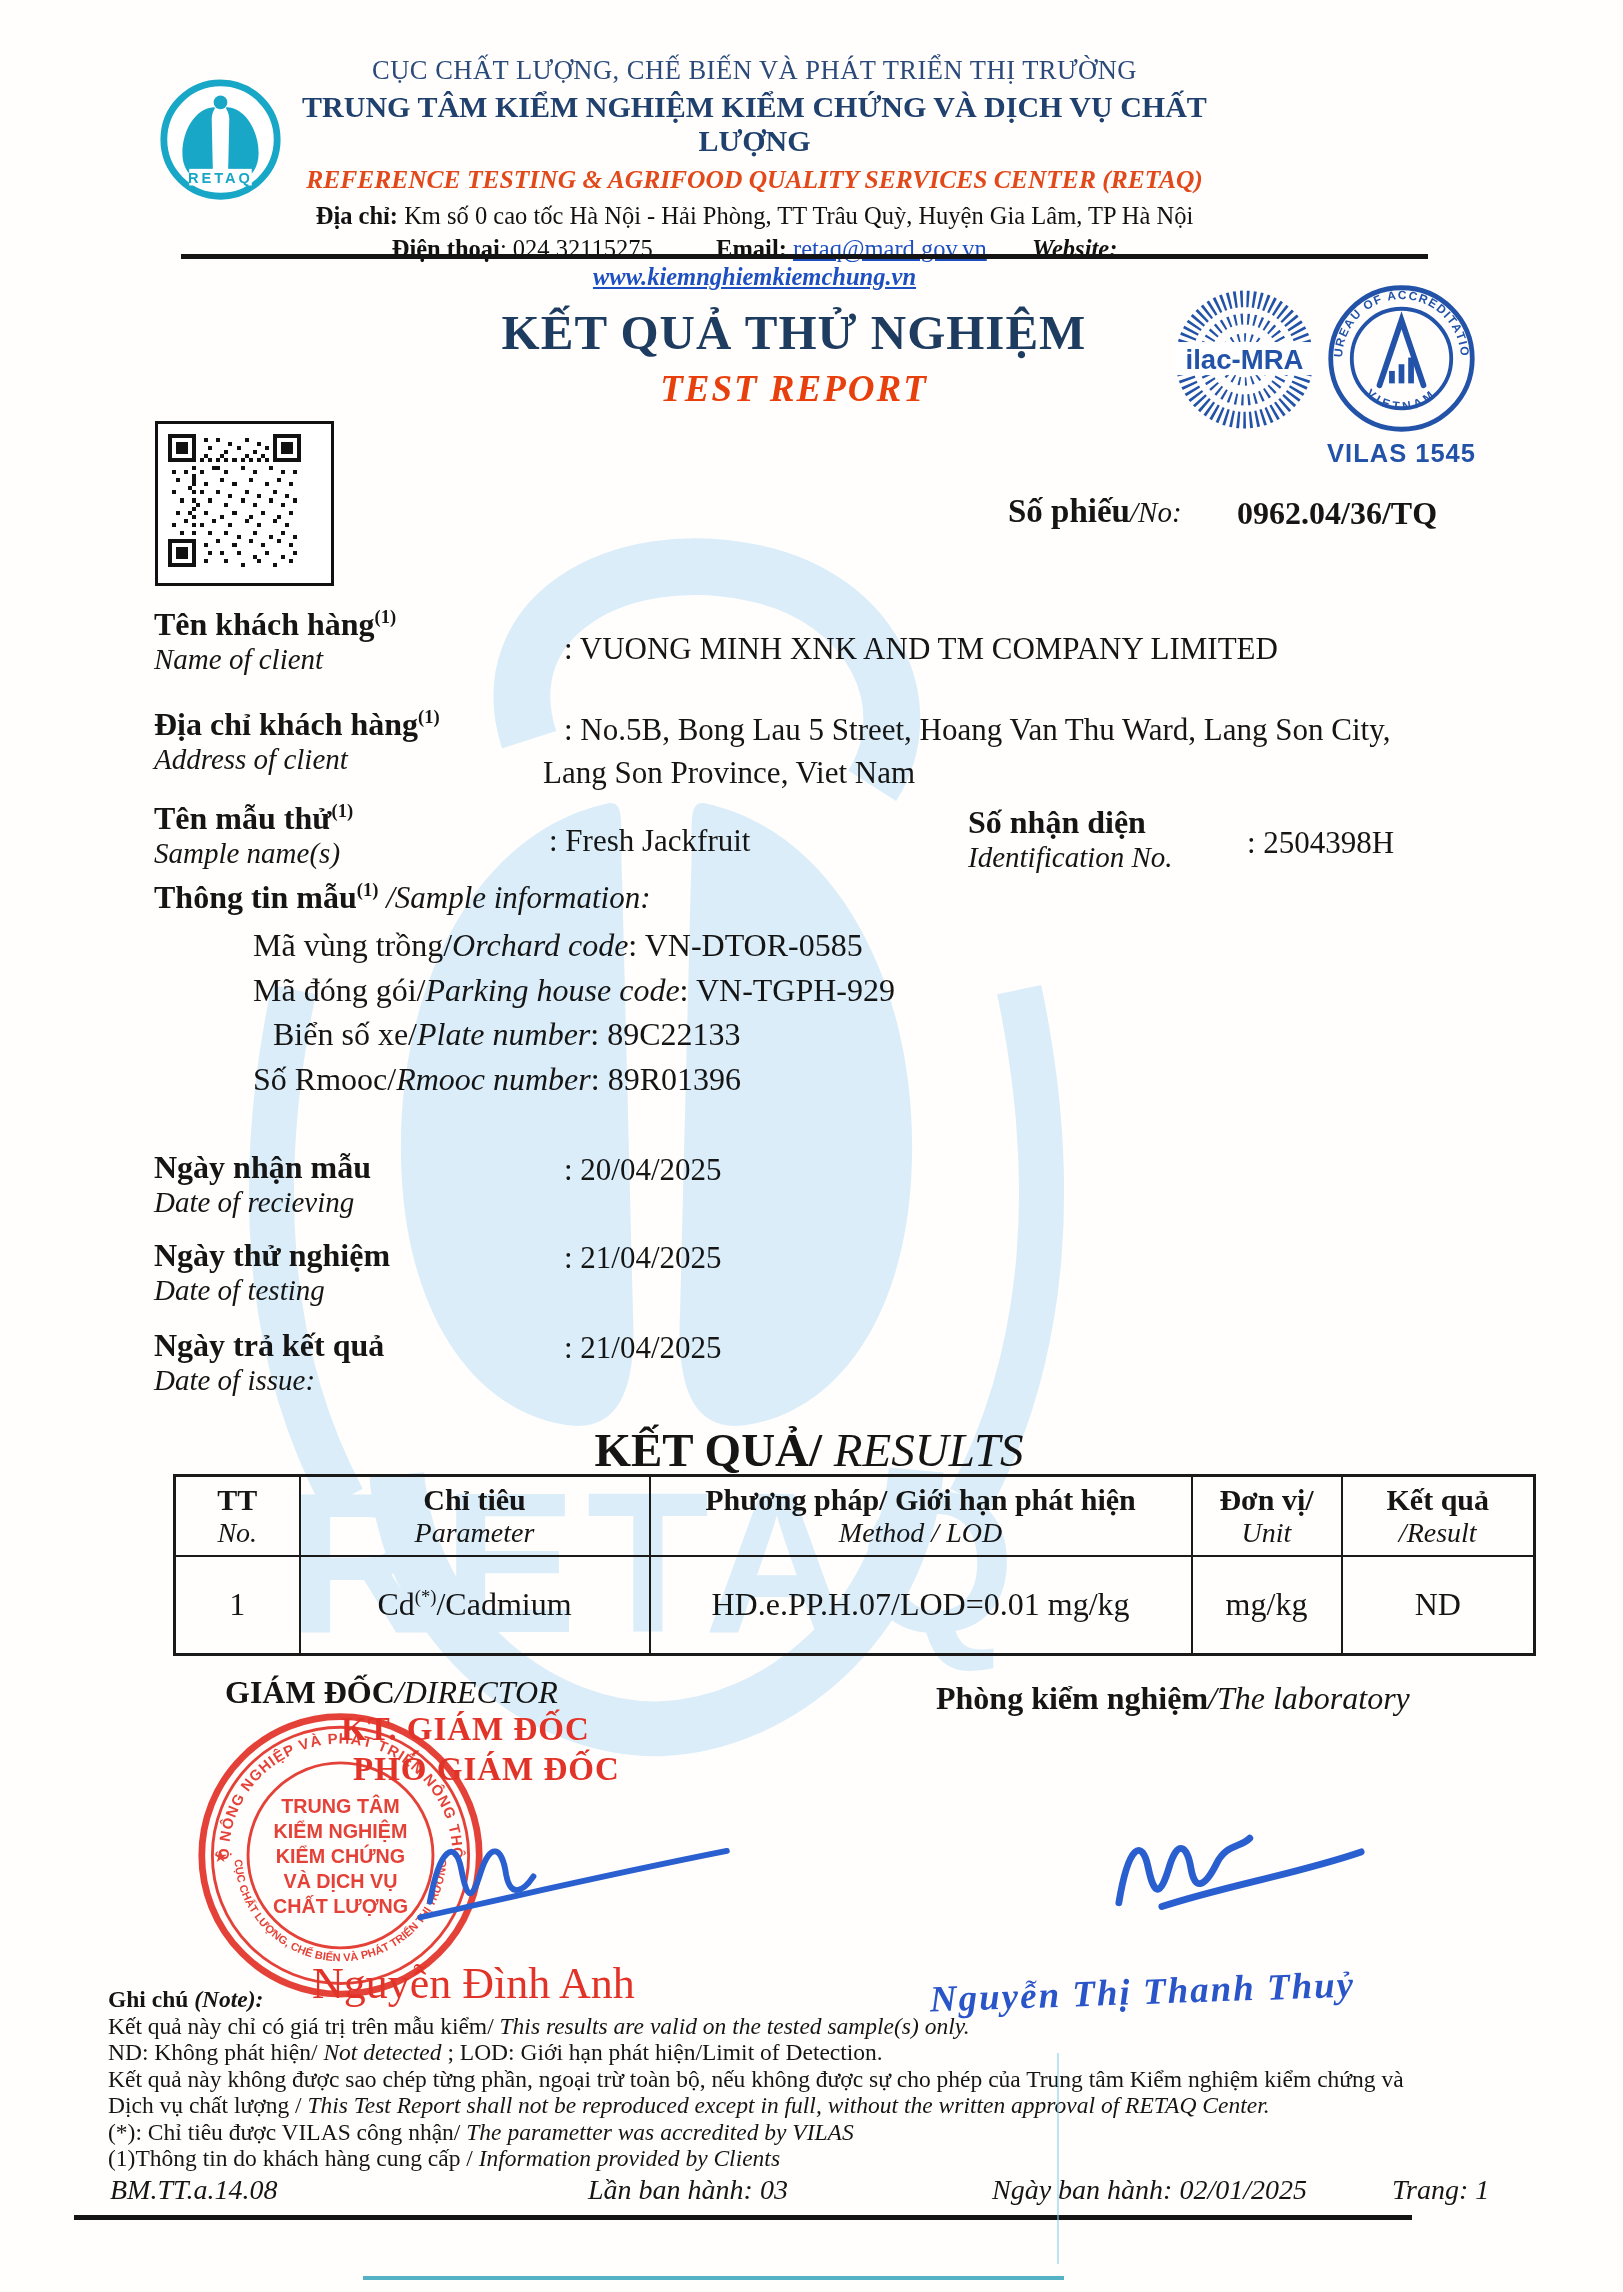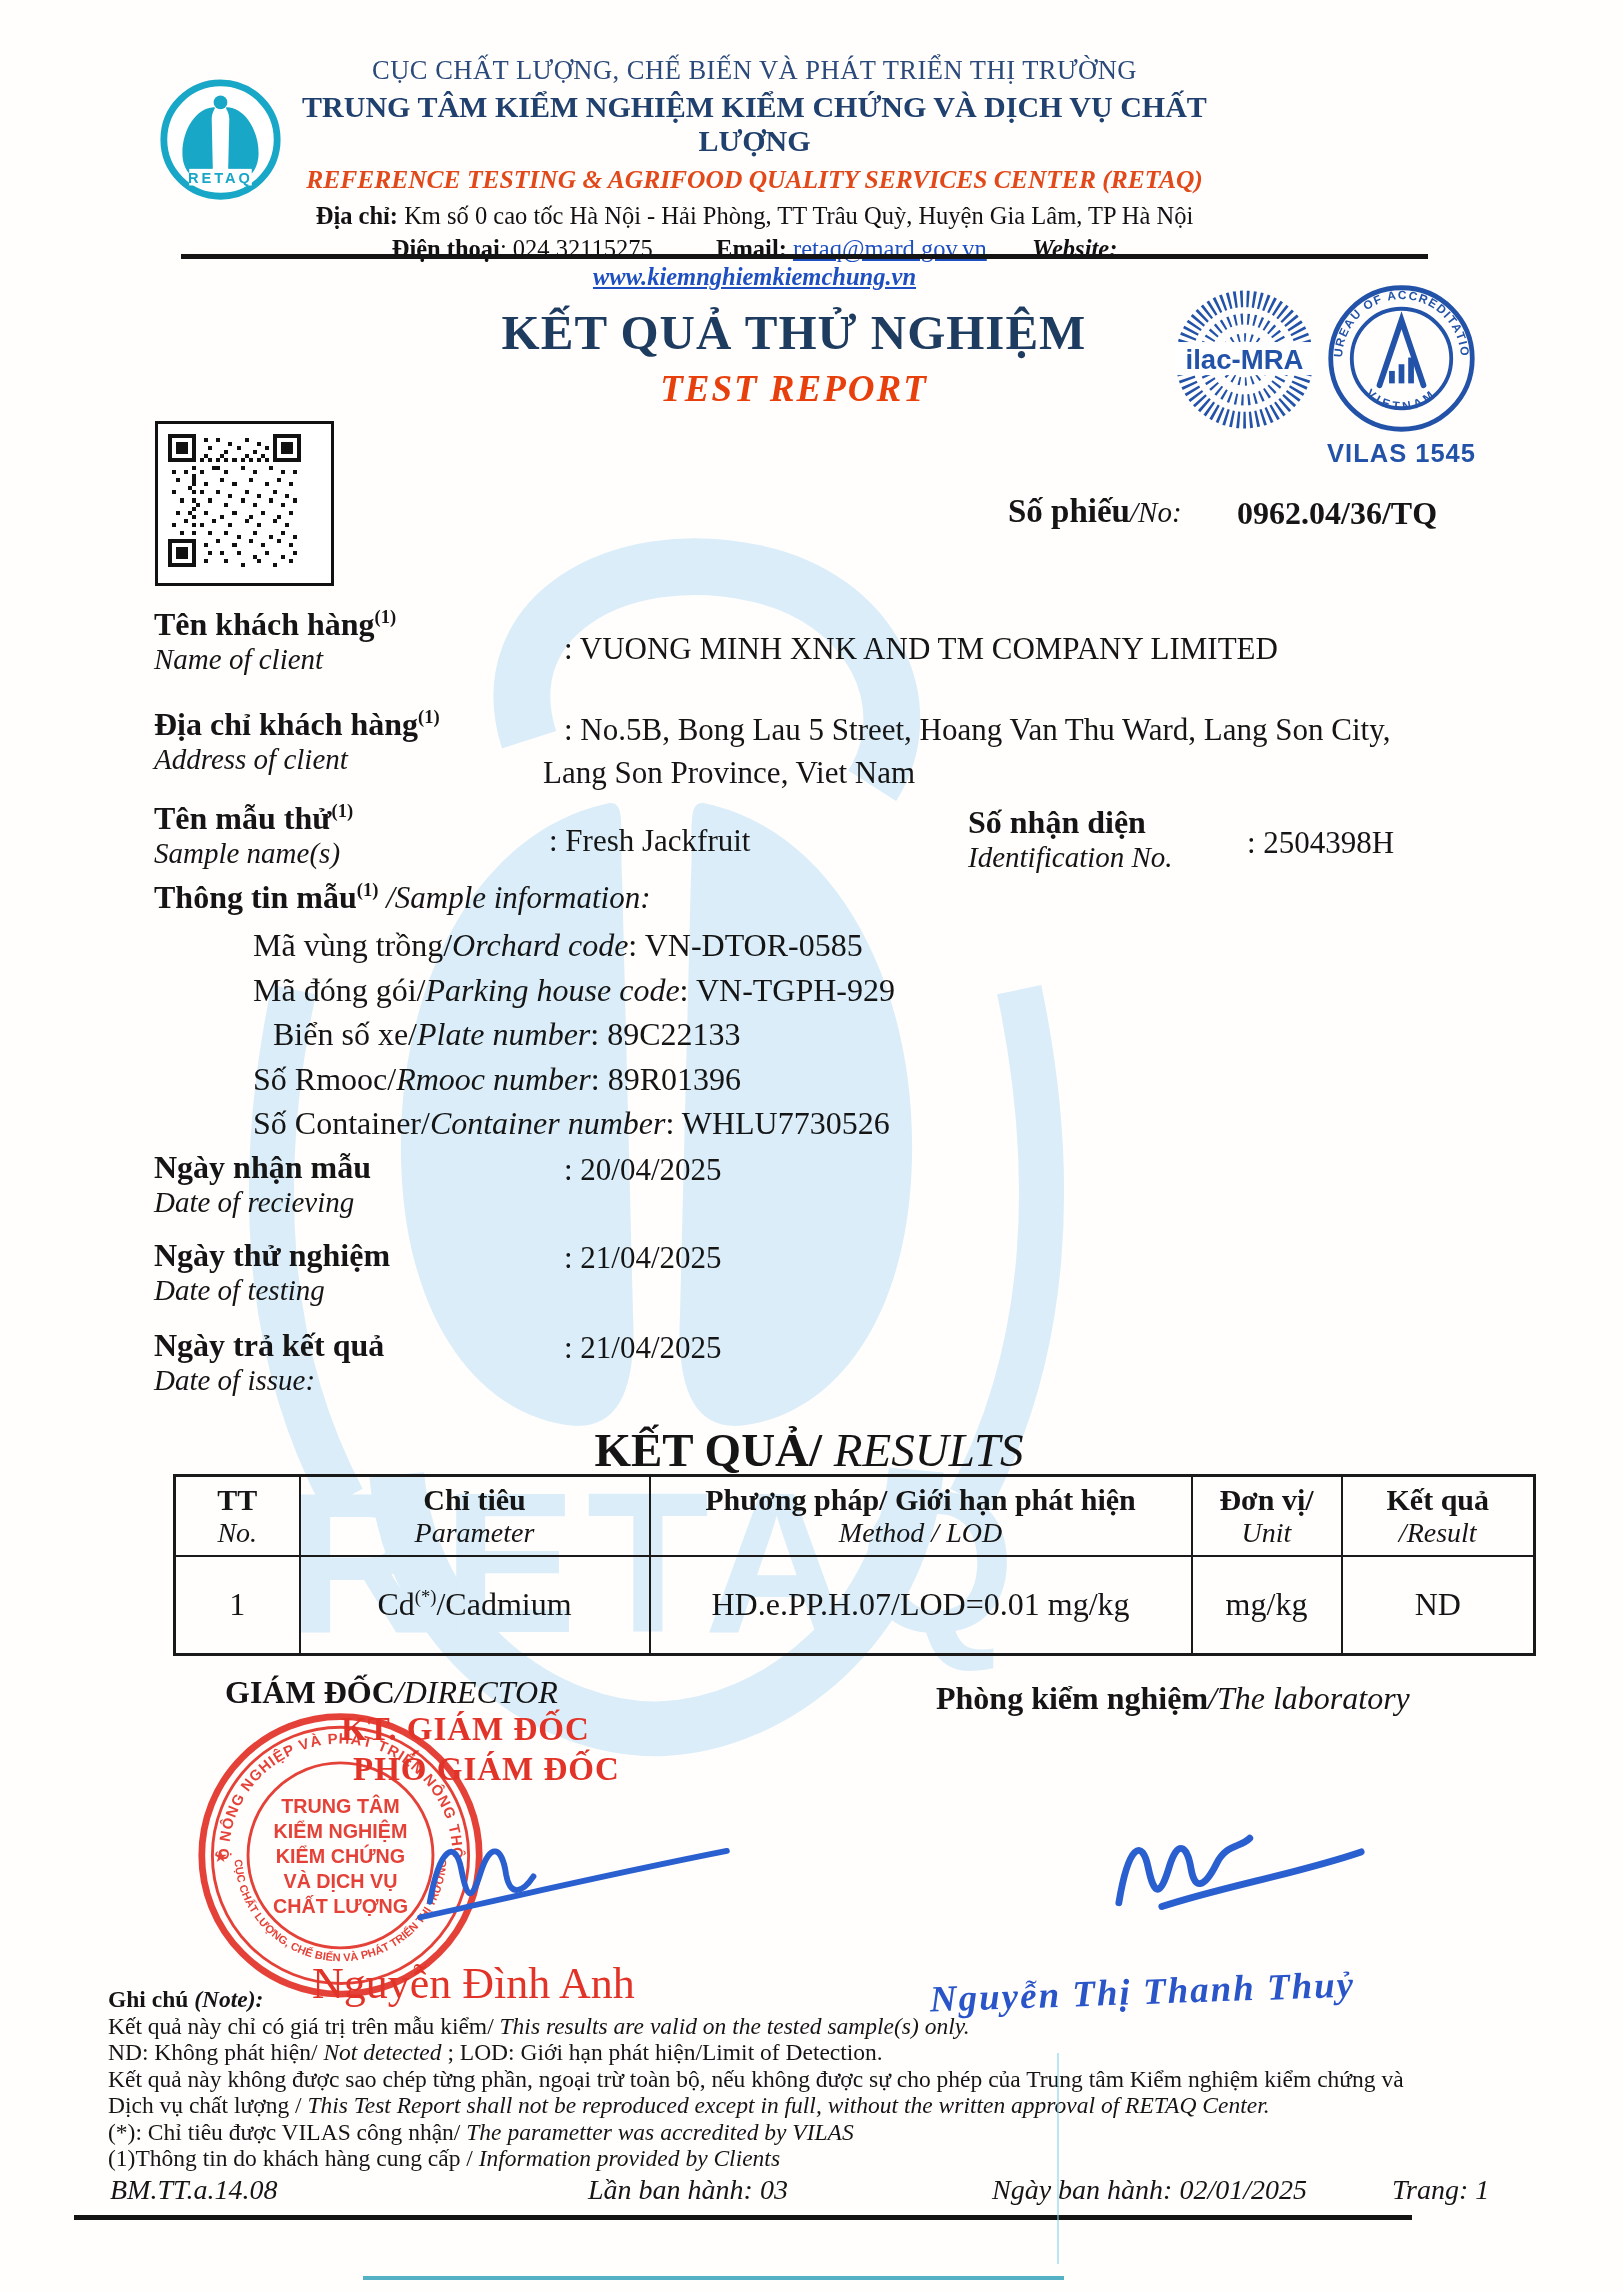--- a/index.html
+++ b/index.html
@@ -190,21 +190,20 @@
   </div>
   <div class="abs val" style="left:1247px;top:825px;">: 2504398H</div>
 
   <div class="abs" style="left:154px;top:879px;font-size:32px;">
     <span class="b">Thông tin mẫu</span><sup class="b">(1)</sup><span class="it" style="font-size:31px;"> /Sample information:</span>
   </div>
   <div class="abs item-line" style="left:253px;top:927px;"><span>Mã vùng trồng/</span><span class="it">Orchard code</span><span>: VN-DTOR-0585</span></div>
   <div class="abs item-line" style="left:253px;top:972px;"><span>Mã đóng gói/</span><span class="it">Parking house code</span><span>: VN-TGPH-929</span></div>
   <div class="abs item-line" style="left:253px;top:1016px;margin-left:20px;"><span>Biển số xe/</span><span class="it">Plate number</span><span>: 89C22133</span></div>
   <div class="abs item-line" style="left:253px;top:1061px;"><span>Số Rmooc/</span><span class="it">Rmooc number</span><span>: 89R01396</span></div>
-  <div class="abs item-line" style="left:253px;top:1105px;"><span>Số Container/</span><span class="it">Container number</span><span>: WHLU7730526</span></div>
 
   <div class="abs" style="left:154px;top:1149px;">
     <div class="lbl-vi">Ngày nhận mẫu</div>
       <div class="lbl-en">Date of recieving</div>
   </div>
   <div class="abs val" style="left:564px;top:1152px;">: 20/04/2025</div>
   <div class="abs" style="left:154px;top:1237px;">
     <div class="lbl-vi">Ngày thử nghiệm</div>
       <div class="lbl-en">Date of testing</div>
   </div>

